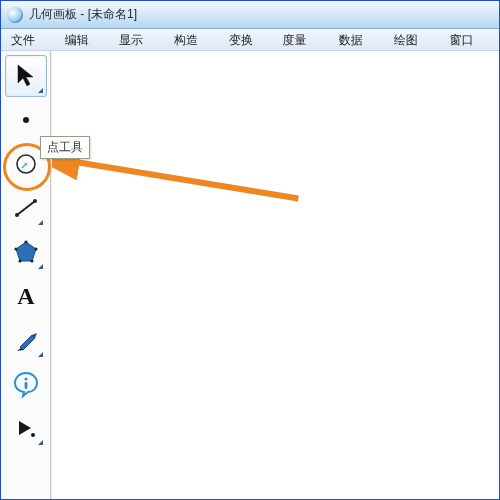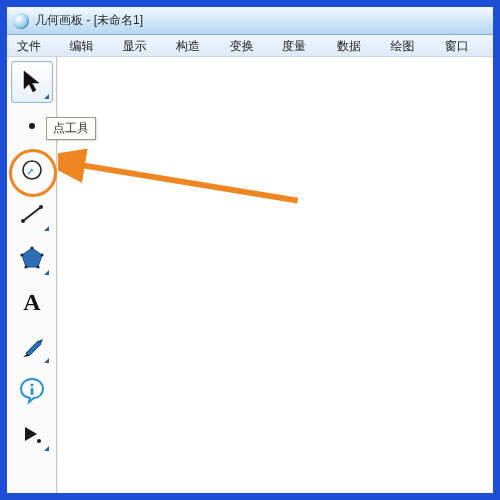--- a/index.html
+++ b/index.html
@@ -1,19 +1,19 @@
 <!DOCTYPE html>
 <html><head>
 <meta charset="utf-8">
 <style>
   * { box-sizing: border-box; }
   html, body { margin: 0; padding: 0; width: 500px; height: 500px; overflow: hidden; font-family: "Microsoft YaHei", Tahoma, sans-serif; font-size: 12px; }
   .win {
     width: 500px; height: 500px;
-    border: 7px solid #1d4ed8;
+    border: 1px solid #1d4ed8;
     background: #0f766e;
     display: flex; flex-direction: column;
   }
   .titlebar {
     height: 28px;
     background: linear-gradient(to bottom, #f4f9ff 0%, #d9ebfb 40%, #b6d6f0 100%);
     border-bottom: 1px solid #8aa8c8;
     display: flex; align-items: center;
     padding: 0 6px;
     color: #2a2a2a;
@@ -200,21 +200,21 @@
         </svg>
         <div class="corner-tri"></div>
       </div>
 
     </div>
 
     <div class="canvas-area">
 
       <div class="highlight-circle" style="left:-49px; top:92px;"></div>
 
-      <div class="tooltip" style="left:-12px; top:60px;">点工具</div>
+      <div class="tooltip" style="left:-12px; top:85px;">点工具</div>
 
       <svg class="arrow-svg" viewBox="0 0 450 450">
         <defs>
           <marker id="arrowhead" markerWidth="10" markerHeight="10" refX="2" refY="3" orient="auto">
             <path d="M0,0 L0,6 L9,3 Z" fill="#ee8621"></path>
           </marker>
         </defs>
         <line x1="248" y1="148" x2="16" y2="110" stroke="#ee8621" stroke-width="6" marker-end="url(#arrowhead)"></line>
       </svg>
     </div>

